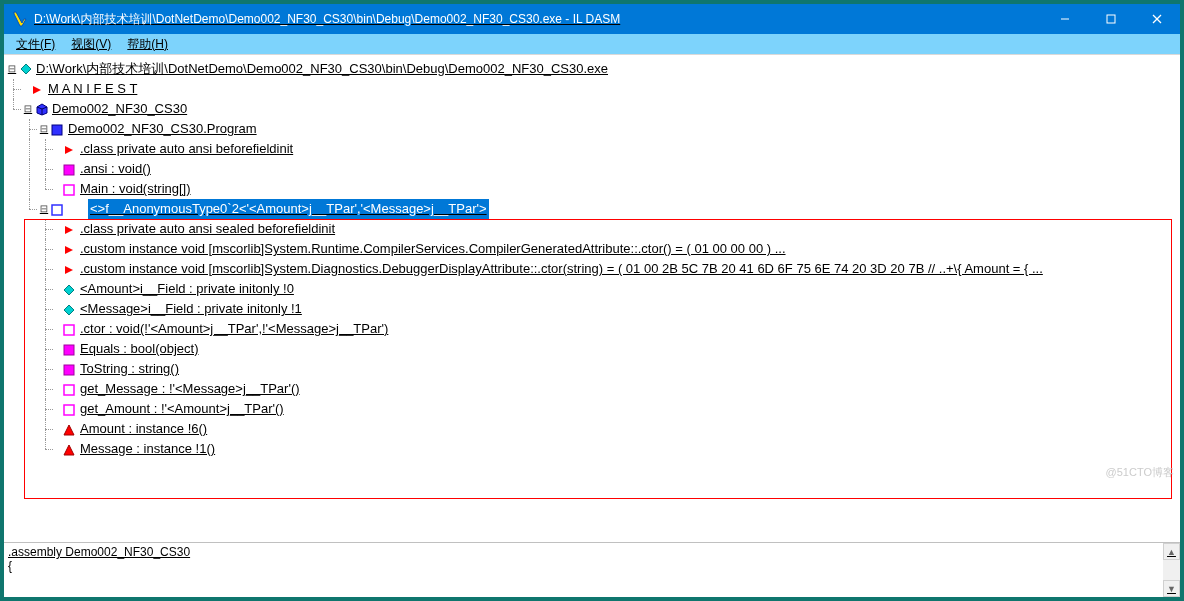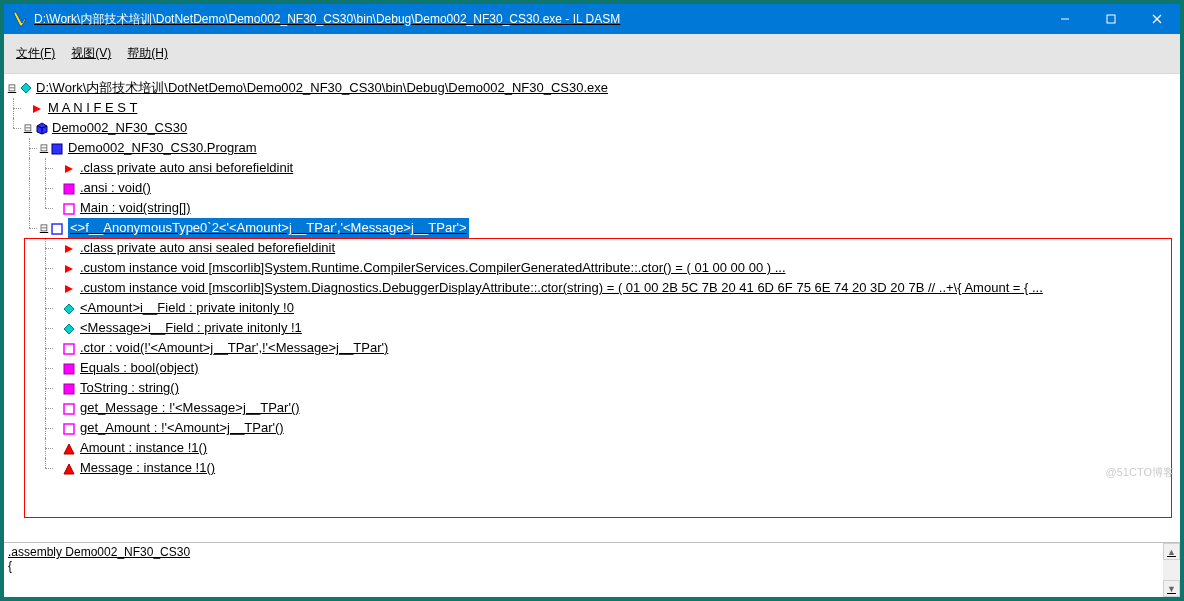--- a/index.html
+++ b/index.html
@@ -3,29 +3,29 @@
 <meta charset="utf-8">
 <style>
   * { box-sizing: border-box; margin: 0; padding: 0; }
   html, body { width: 1184px; height: 601px; font-family: "Segoe UI", Tahoma, sans-serif; font-size: 12px; overflow: hidden; background: #fff; }
   .window { width: 1184px; height: 601px; border: 4px solid #0f766e; display: flex; flex-direction: column; text-decoration: underline; }
   .titlebar { height: 30px; background: #0078d7; color: #fff; display: flex; align-items: center; padding-left: 6px; }
   .titlebar .app-icon { width: 18px; height: 18px; margin-right: 6px; display:flex; align-items:center; justify-content:center; }
   .titlebar .title-text { flex: 1; font-size: 12px; white-space: nowrap; overflow: hidden; text-overflow: ellipsis; }
   .win-btns { display: flex; height: 100%; }
   .win-btn { width: 46px; height: 100%; display: flex; align-items: center; justify-content: center; color: #fff; font-size: 11px; }
-  .menubar { height: 40px; background: #e5e5e5; display: flex; align-items: center; padding: 0 4px; border-bottom: 1px solid #d9d9d9; font-size: 12px; }
+  .menubar { height: 21px; background: #7dd3fc; display: flex; align-items: center; padding: 0 4px; border-bottom: 1px solid #d9d9d9; font-size: 12px; }
   .menu-item { padding: 2px 8px; cursor: default; }
   .content { flex: 1; display: flex; flex-direction: column; background: #fff; }
   .tree-pane { flex: 1; overflow: auto; padding: 4px 2px 4px 2px; font-family: "Microsoft YaHei", Tahoma, sans-serif; font-size: 13px; line-height: 20px; }
   .row { display: flex; align-items: center; white-space: nowrap; height: 20px; }
   .toggle { width: 12px; display: inline-flex; justify-content:center; align-items:center; color:#444; font-size:10px; cursor:pointer; font-family: "Segoe UI Symbol", sans-serif; }
   .icon { width: 14px; height: 14px; margin: 0 3px 0 1px; flex: 0 0 auto; }
   .lbl { white-space: nowrap; }
-  .sel { background: #0078d7; color: #fff; padding: 0 2px; }
+  .sel { background: #0078d7; color: #fff; padding: 0 2px; margin-left: 20px; }
   .hl-box { position: absolute; border: 1px solid #ff0000; pointer-events: none; }
   .tree-wrap { position: relative; }
   
   .ln { display:inline-block; width:16px; height:20px; position:relative; flex:0 0 auto; }
   .ln::before { content:""; position:absolute; left:7px; top:0; bottom:0; border-left:1px dotted #999; }
   .ln.branch::after { content:""; position:absolute; left:7px; top:10px; width:8px; border-top:1px dotted #999; }
   .ln.last::before { bottom:10px; }
   .ln.blank::before { display:none; }
   
   .bottom-pane { height: 55px; border-top: 1px solid #c0c0c0; background: #fff; display:flex; }
@@ -256,21 +256,21 @@
             <span class="lbl">get_Amount : !'&lt;Amount&gt;j__TPar'()</span>
           </div>
         <div class="row">
             <span class="ln blank"></span>
             <span class="ln blank"></span>
             <span class="ln branch"></span>
             <span class="ln blank" style="width:8px"></span>
             <span class="icon"><svg width="12" height="12">
                 <polygon points="6,1 11,11 1,11" fill="#ff0000" stroke="#a00000"></polygon>
               </svg></span>
-            <span class="lbl">Amount : instance !1()</span>
+            <span class="lbl">Amount : instance !6()</span>
           </div>
         <div class="row">
             <span class="ln blank"></span>
             <span class="ln blank"></span>
             <span class="ln branch last"></span>
             <span class="ln blank" style="width:8px"></span>
             <span class="icon"><svg width="12" height="12">
                 <polygon points="6,1 11,11 1,11" fill="#ff0000" stroke="#a00000"></polygon>
               </svg></span>
             <span class="lbl">Message : instance !1()</span>

